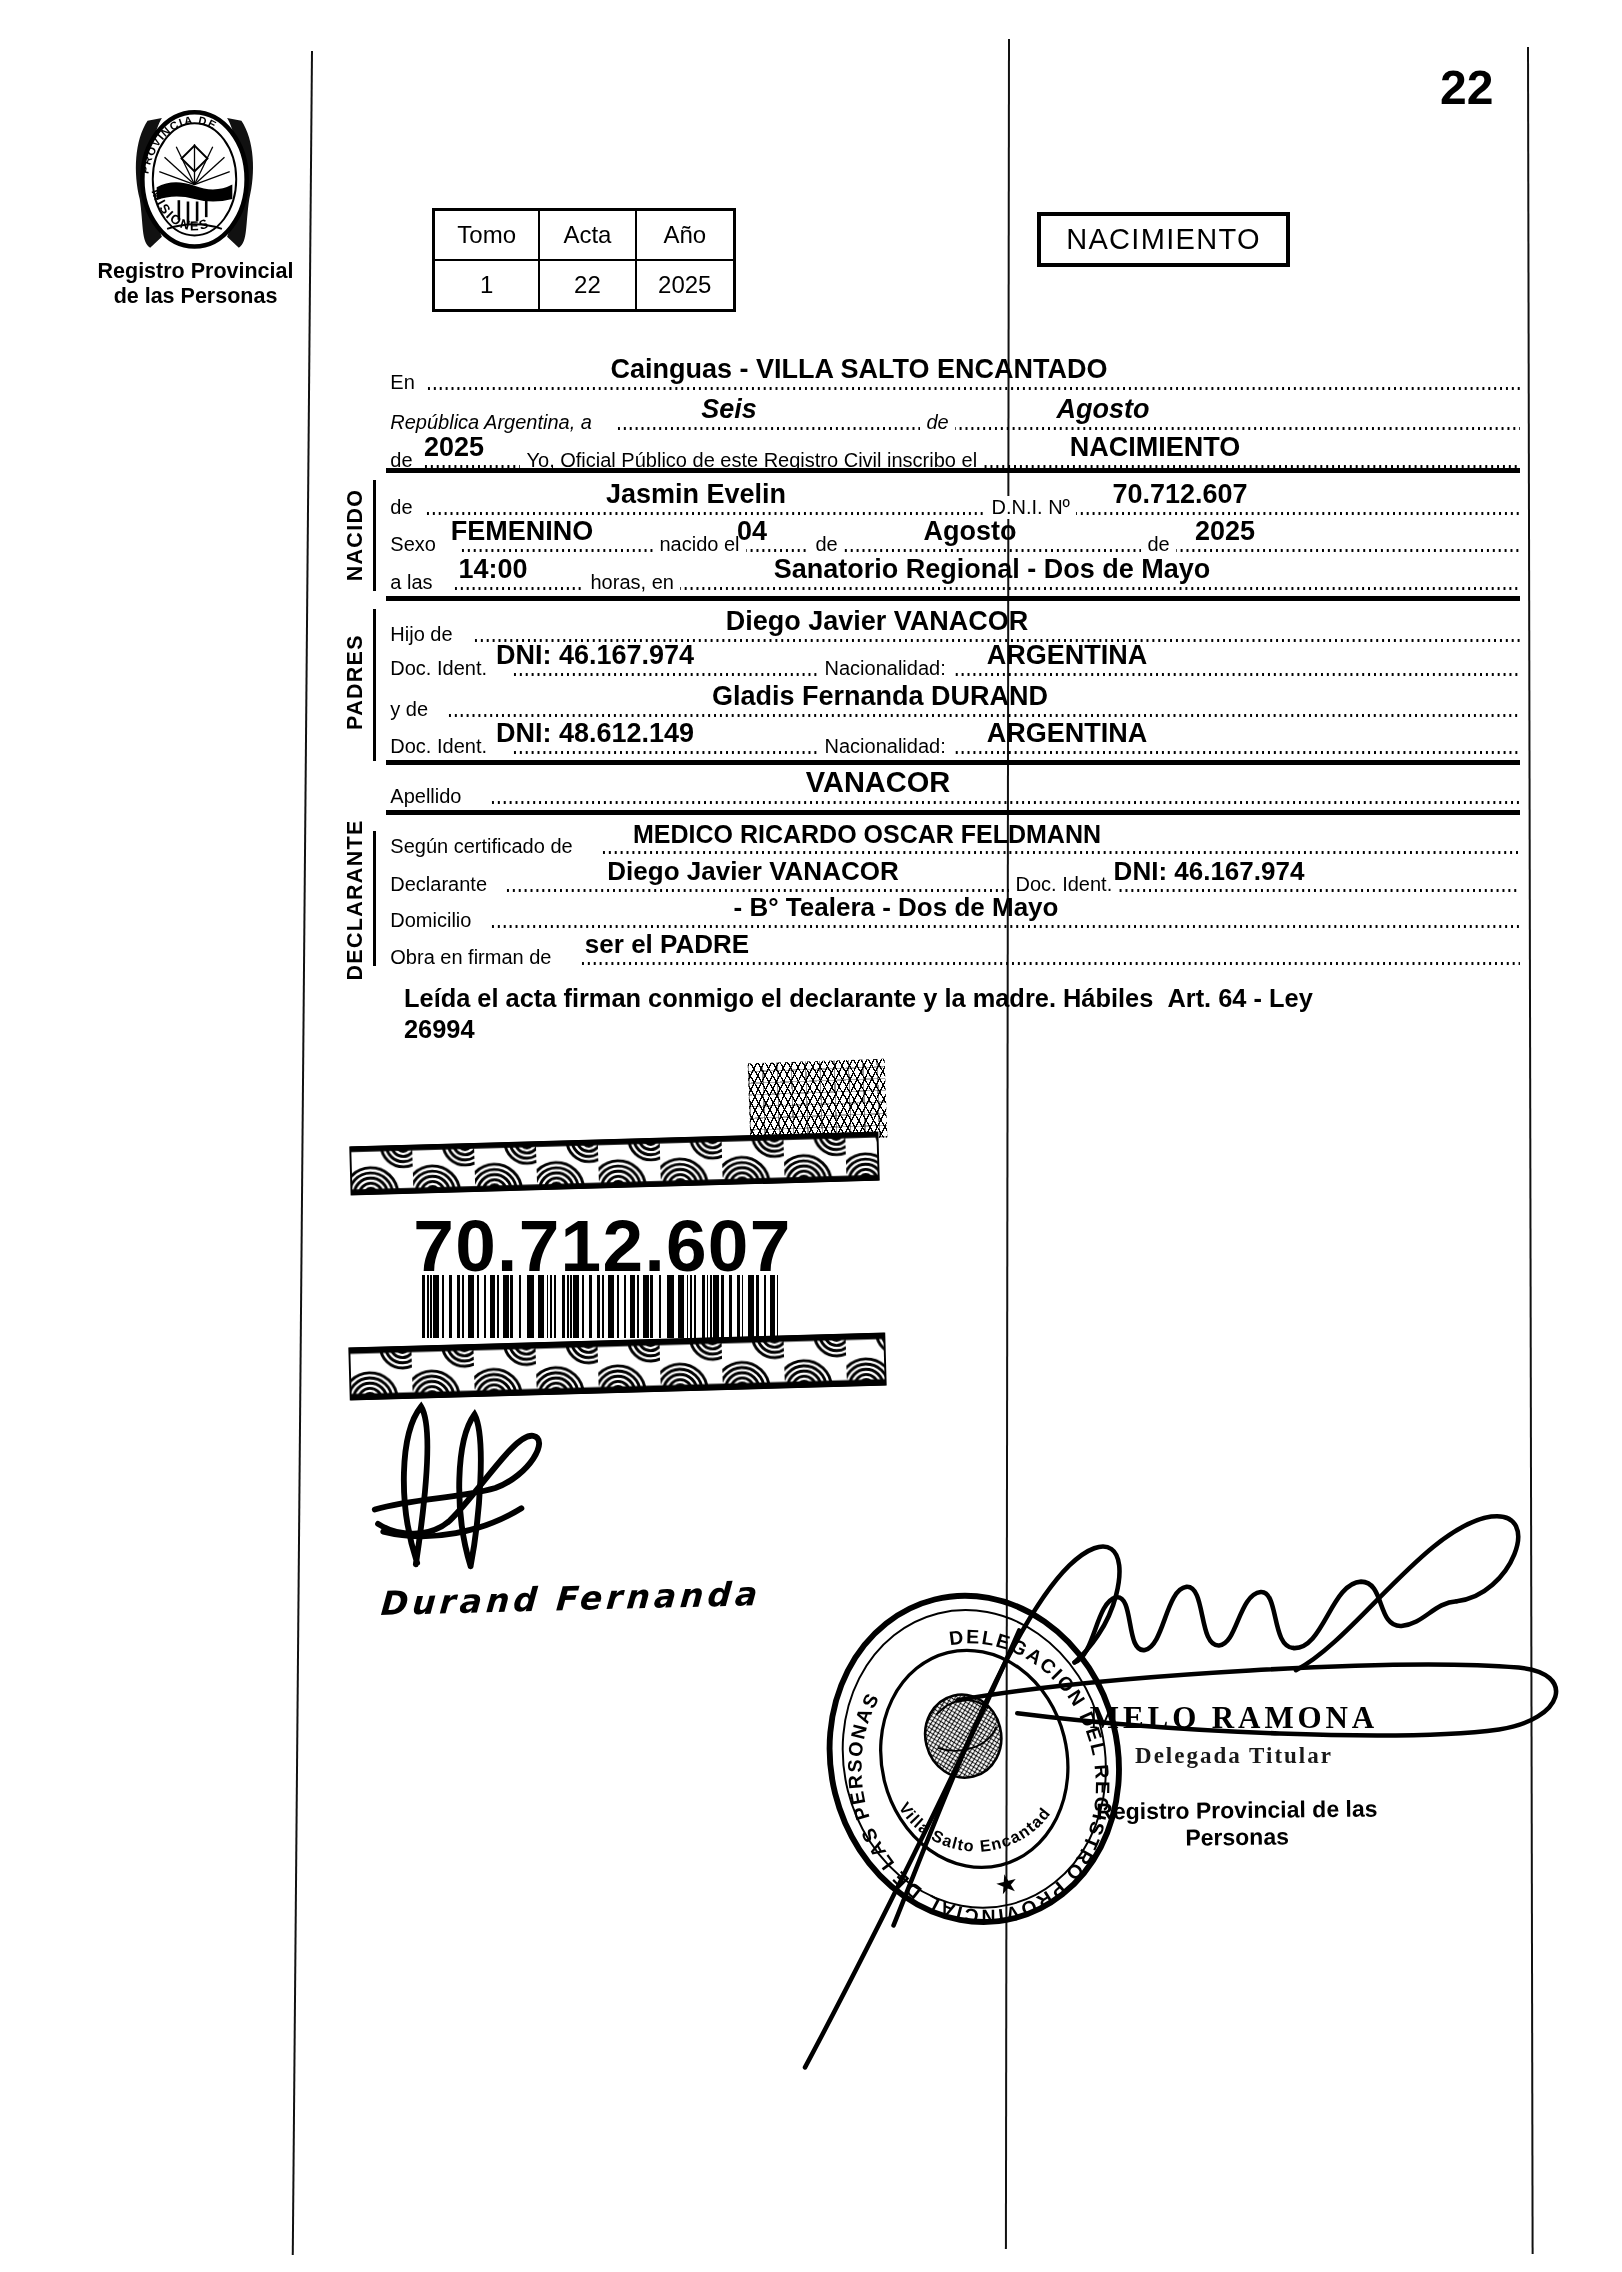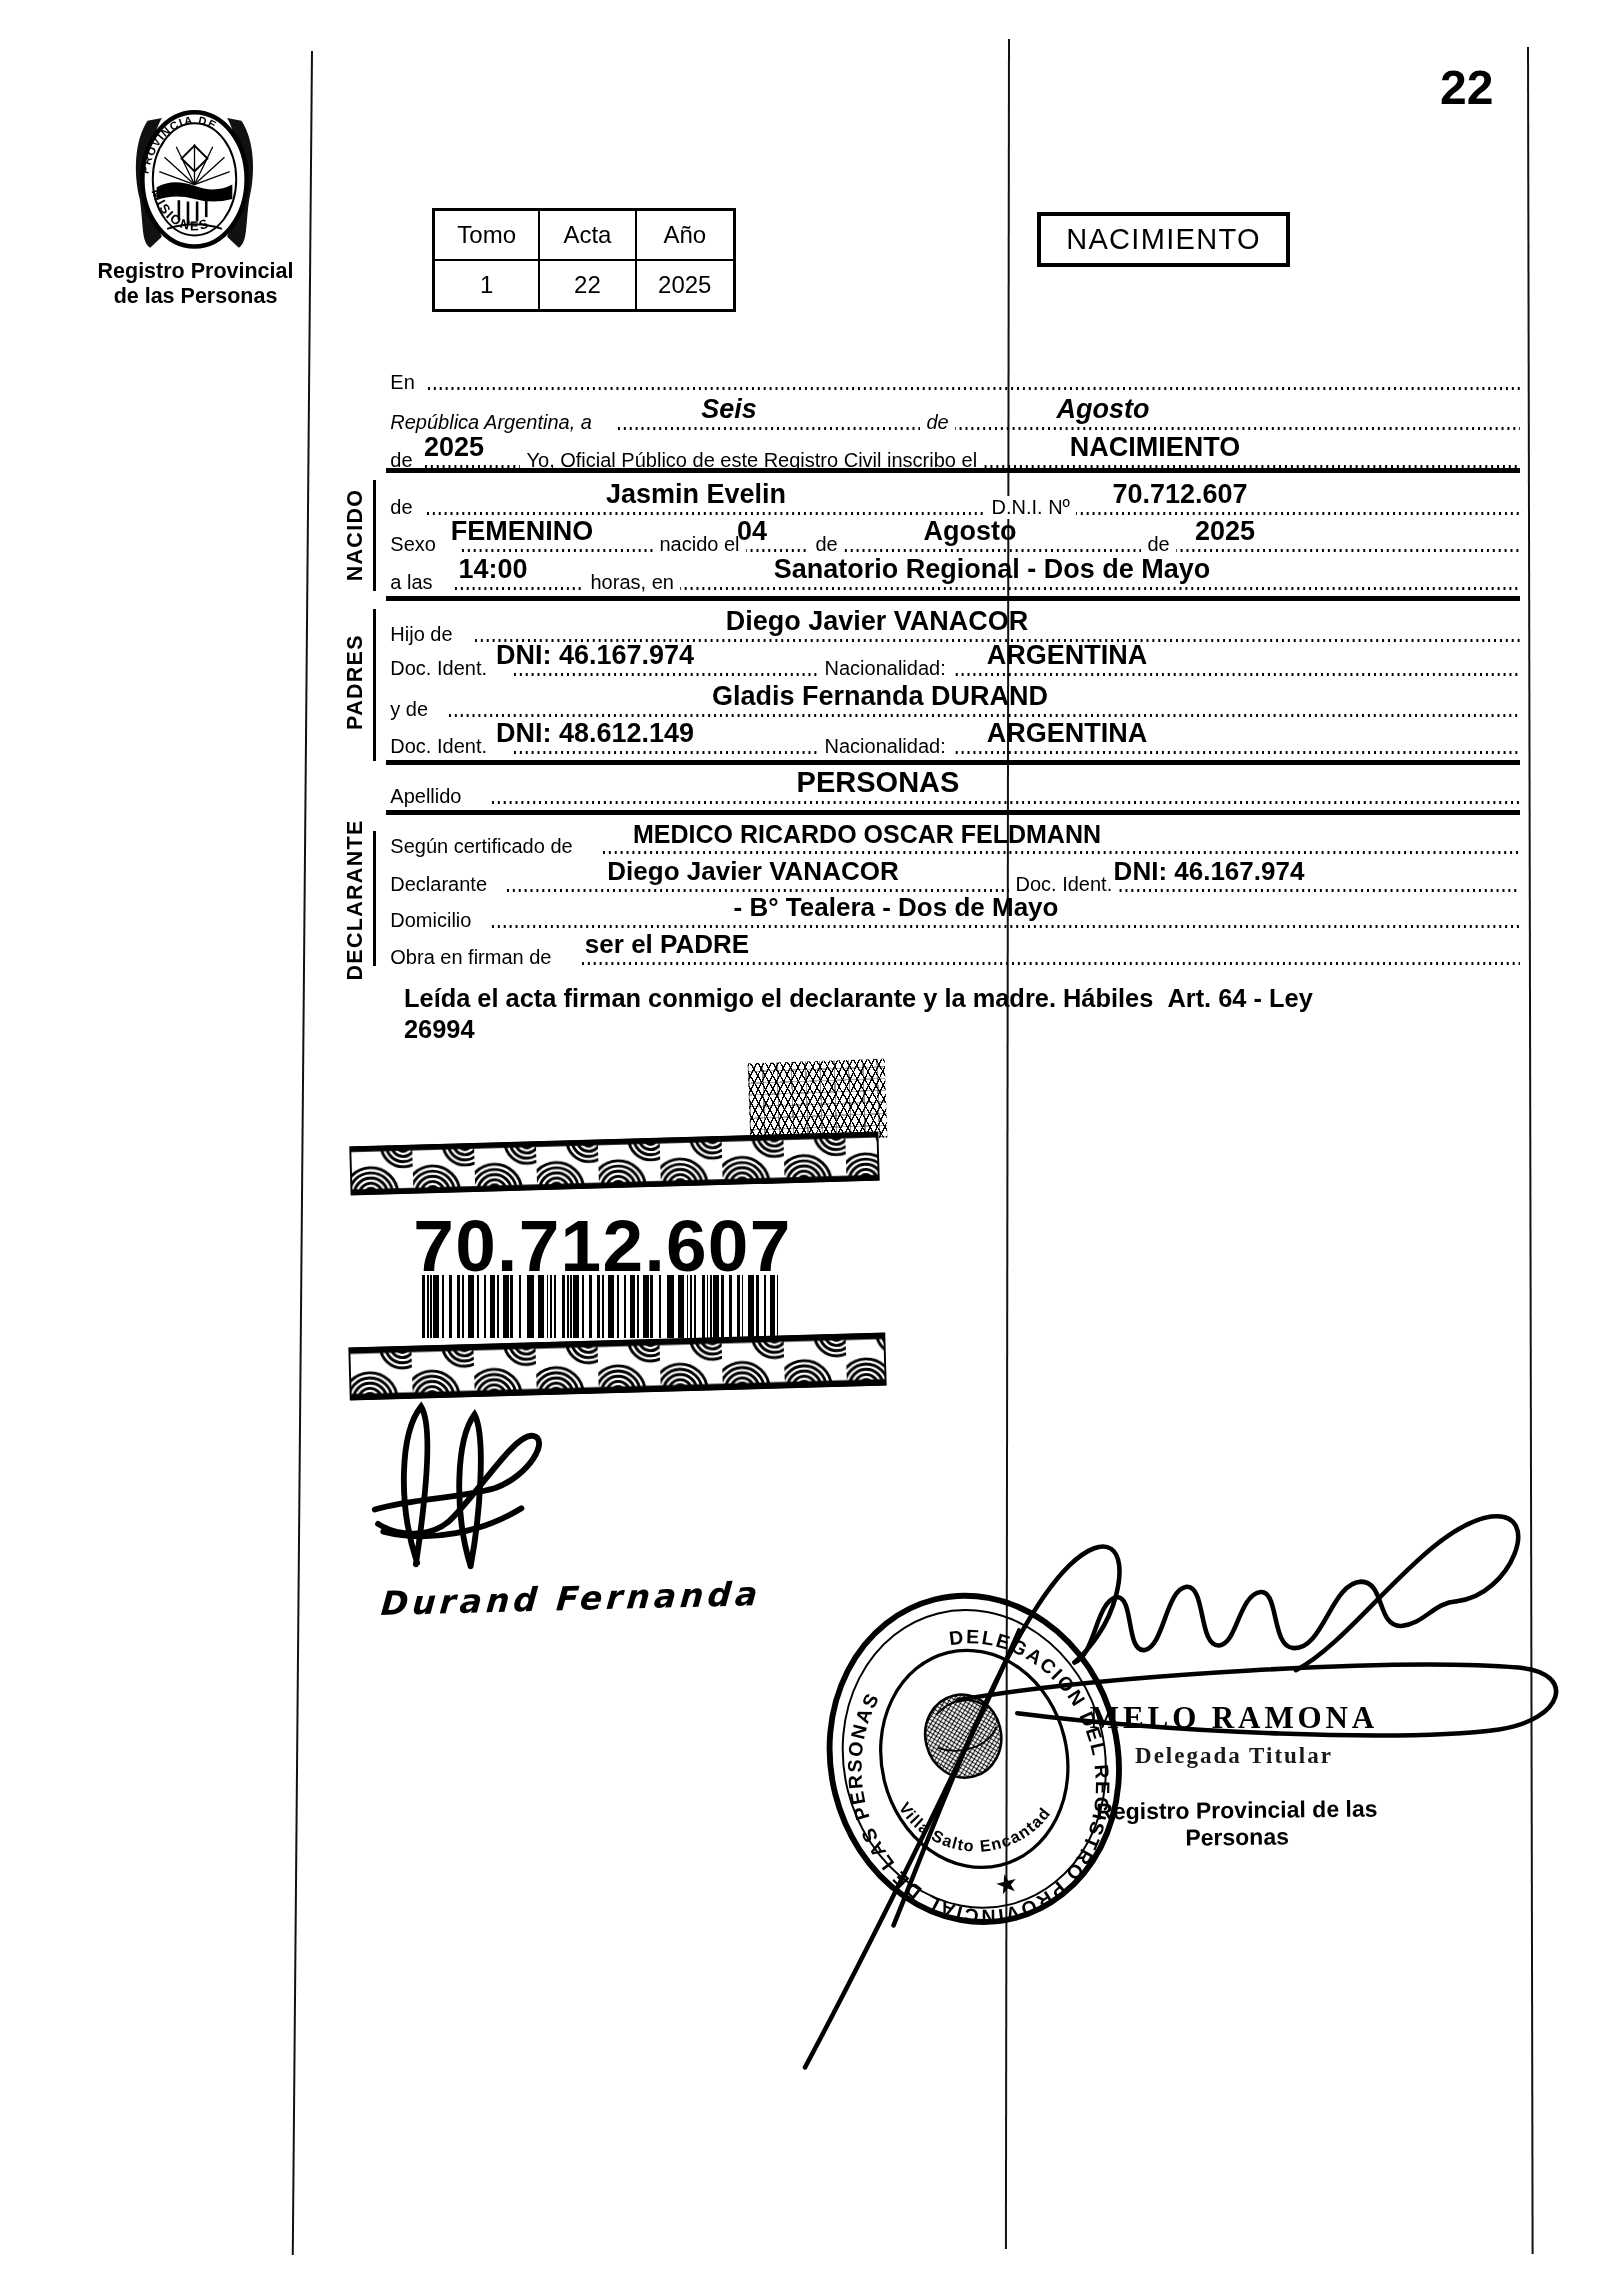--- a/index.html
+++ b/index.html
@@ -104,20 +104,21 @@
   <div class="seclabel" style="left:355px;top:535px;">NACIDO</div>
   <div class="bracket" style="top:480px;height:111px;"></div>
   <div class="seclabel" style="left:355px;top:682px;">PADRES</div>
   <div class="bracket" style="top:609px;height:152px;"></div>
   <div class="seclabel" style="left:355px;top:900px;">DECLARANTE</div>
   <div class="bracket" style="top:831px;height:135px;"></div>
 
   <div class="row" style="top:344px;">
     <div class="dots" style="left:39px;right:0;"></div>
     <span class="lbl" style="left:3.3px;">En</span>
+    <span class="val" style="left:472px;font-size:27px;">Cainguas - VILLA SALTO ENCANTADO</span>
   </div>
 
   <div class="row" style="top:384px;font-style:italic;">
     <div class="dots" style="left:229px;right:0;"></div>
     <span class="lbl" style="left:3.3px;">República Argentina, a</span>
     <span class="val" style="left:342px;">Seis</span>
     <span class="lbl mask" style="left:533px;">de</span>
     <span class="val" style="left:716px;">Agosto</span>
   </div>
 
@@ -184,21 +185,21 @@
     <span class="lbl" style="left:3.3px;">Doc. Ident.</span>
     <span class="val" style="left:208px;">DNI: 48.612.149</span>
     <span class="lbl mask" style="left:431px;">Nacionalidad:</span>
     <span class="val" style="left:680px;">ARGENTINA</span>
   </div>
   <div class="hline" style="left:386px;top:760px;width:1134px;"></div>
 
   <div class="row" style="top:758px;">
     <div class="dots" style="left:103px;right:0;"></div>
     <span class="lbl" style="left:3.3px;">Apellido</span>
-    <span class="val" style="left:491px;font-size:29px;">PERSONAS</span>
+    <span class="val" style="left:491px;font-size:29px;">VANACOR</span>
   </div>
   <div class="hline" style="left:386px;top:810px;width:1134px;"></div>
 
   <div class="row" style="top:808px;">
     <div class="dots" style="left:214px;right:0;"></div>
     <span class="lbl" style="left:3.3px;">Según certificado de</span>
     <span class="val" style="left:480px;font-size:25px;">MEDICO RICARDO OSCAR FELDMANN</span>
   </div>
 
   <div class="row" style="top:846px;">

